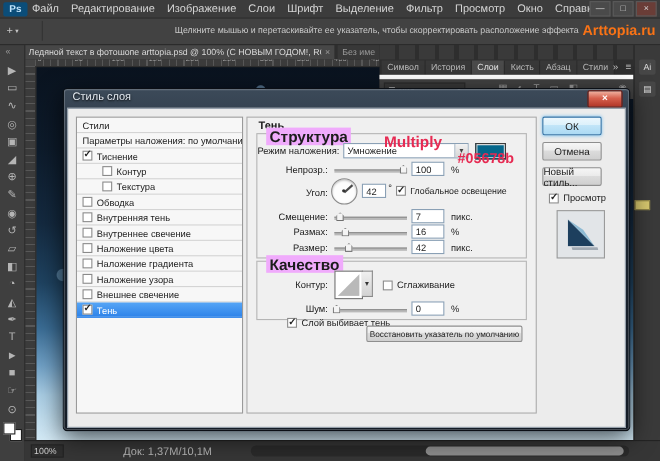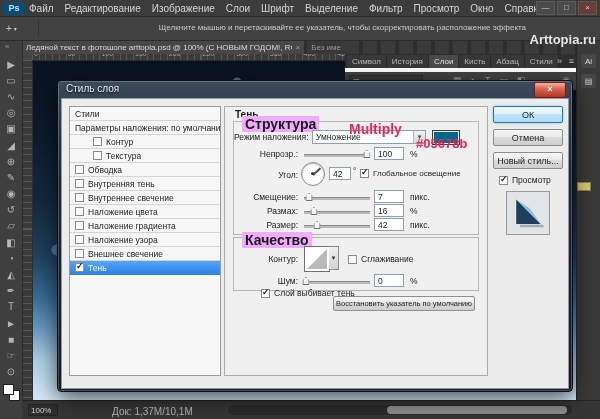--- a/index.html
+++ b/index.html
@@ -143,21 +143,21 @@
      clip-path:polygon(0 100%,100% 0,100% 100%)}
   .contour-arrow{position:absolute;left:95px;top:0;width:10px;height:24px;background:linear-gradient(#f0f0f0,#d2d2d2);
      border:1px solid #8a8a8a;border-left:none;font-size:7px;color:#333;display:flex;align-items:center;justify-content:center;
      box-sizing:border-box}
   .inline-cb{position:absolute;display:flex;align-items:center;gap:4px;font-size:8.5px;white-space:nowrap}
   .knockout{left:36px;top:181px}
   .dbtn{position:absolute;height:15px;border:1px solid #8e8e8e;border-radius:2px;font-size:7.5px;
      background:linear-gradient(#f6f6f6,#ebebeb 45%,#dcdcdc 46%,#cfcfcf);
      display:flex;align-items:center;justify-content:center;white-space:nowrap;box-sizing:border-box}
   
-  .wbtn{position:absolute;left:431px;width:70px;height:17px;border:1px solid #8e8e8e;border-radius:2px;
+  .wbtn{position:absolute;left:431px;width:54px;height:17px;border:1px solid #8e8e8e;border-radius:2px;
      background:linear-gradient(#f6f6f6,#ebebeb 45%,#dcdcdc 46%,#cfcfcf);font-size:9px;
      display:flex;align-items:center;justify-content:center;box-sizing:border-box}
   .wbtn.primary{border-color:#2f73a8;background:linear-gradient(#ecf7fd,#dcf1fb 45%,#c2e5f8 46%,#abdaf4);
      box-shadow:0 0 3px #7fc3ee}
   .preview-cb{left:437px;top:76px}
   .preview-thumb{position:absolute;left:444px;top:92px;width:42px;height:42px;background:#e2e5e8;
      border:1px solid #9a9a9a}
   .pt-dark{position:absolute;inset:0;background:#1d3f5e;clip-path:polygon(22% 18%,80% 76%,22% 76%)}
   .pt-light{position:absolute;inset:0;background:#8fbbd4;clip-path:polygon(22% 18%,80% 76%,55% 40%)}
   .pt-shadow{position:absolute;inset:0;background:rgba(40,60,80,.35);clip-path:polygon(30% 78%,86% 78%,88% 84%,32% 84%)}
@@ -198,21 +198,21 @@
   </div>
 </div>
 
 <div class="abs optionsbar">
   <div class="opt-tool">
     <span>+</span>
     <span style="font-size:6px">▾</span>
   </div>
   <div class="opt-sep"></div>
   <div class="opt-hint">Щелкните мышью и перетаскивайте ее указатель, чтобы скорректировать расположение эффекта</div>
-  <div class="watermark" style="color: #e5e5e5; margin-top: 12px;">Arttopia.ru</div>
+  <div class="watermark" style="color: #f97316;">Arttopia.ru</div>
 </div>
 
 <div class="abs tabbar">
   <div class="doc-tab active">
     <span class="ls-label">Ледяной текст в фотошопе arttopia.psd @ 100% (С НОВЫМ ГОДОМ!, RGB/8) *</span>
     <span class="tab-close">×</span>
   </div>
   <div class="doc-tab inactive">
     <span class="ls-label">Без имени-</span>
   </div>
@@ -303,20 +303,24 @@
         <div class="ls-row nocheck">
 
           <span class="ls-label">Стили</span>
         </div>
 
         <div class="ls-row nocheck">
 
           <span class="ls-label">Параметры наложения: по умолчанию</span>
         </div>
 
+        <div class="ls-row checked">
+          <span class="cb"></span>
+          <span class="ls-label">Тиснение</span>
+        </div>
 
         <div class="ls-row indent">
           <span class="cb"></span>
           <span class="ls-label">Контур</span>
         </div>
 
         <div class="ls-row indent">
           <span class="cb"></span>
           <span class="ls-label">Текстура</span>
         </div>

